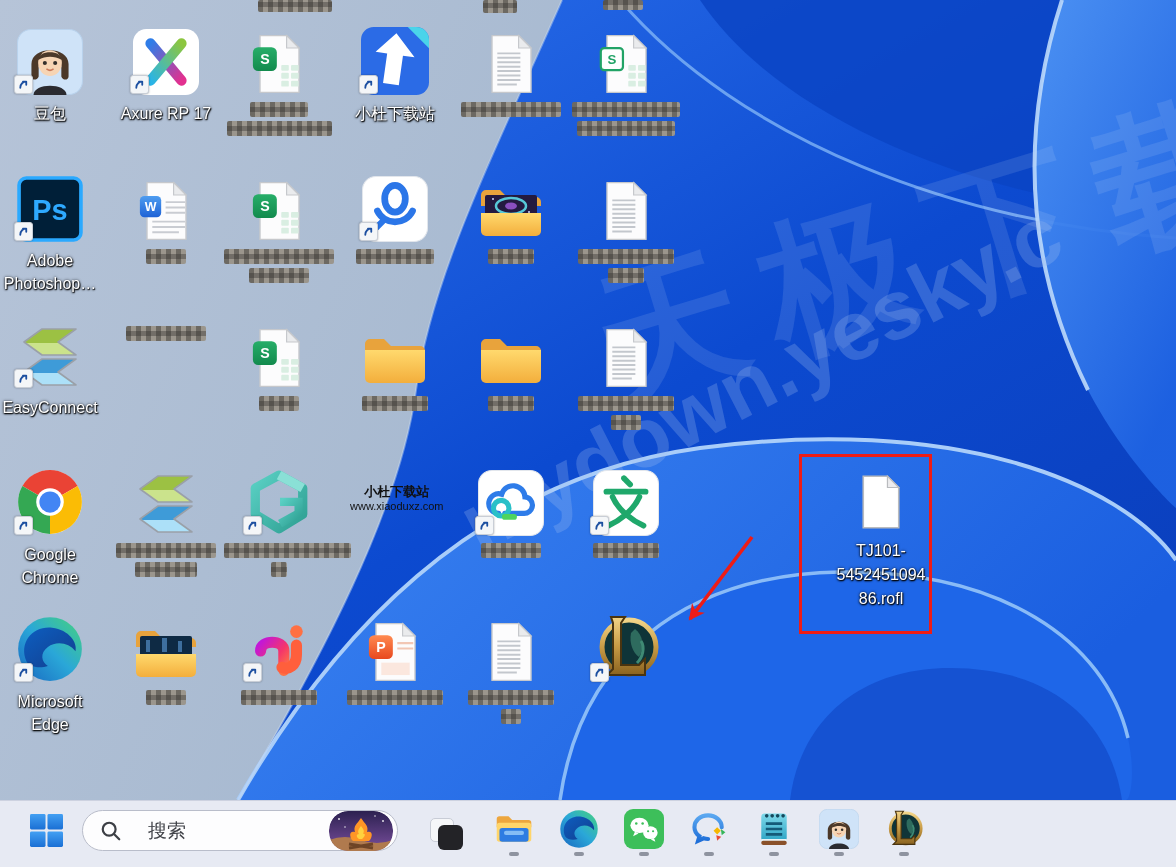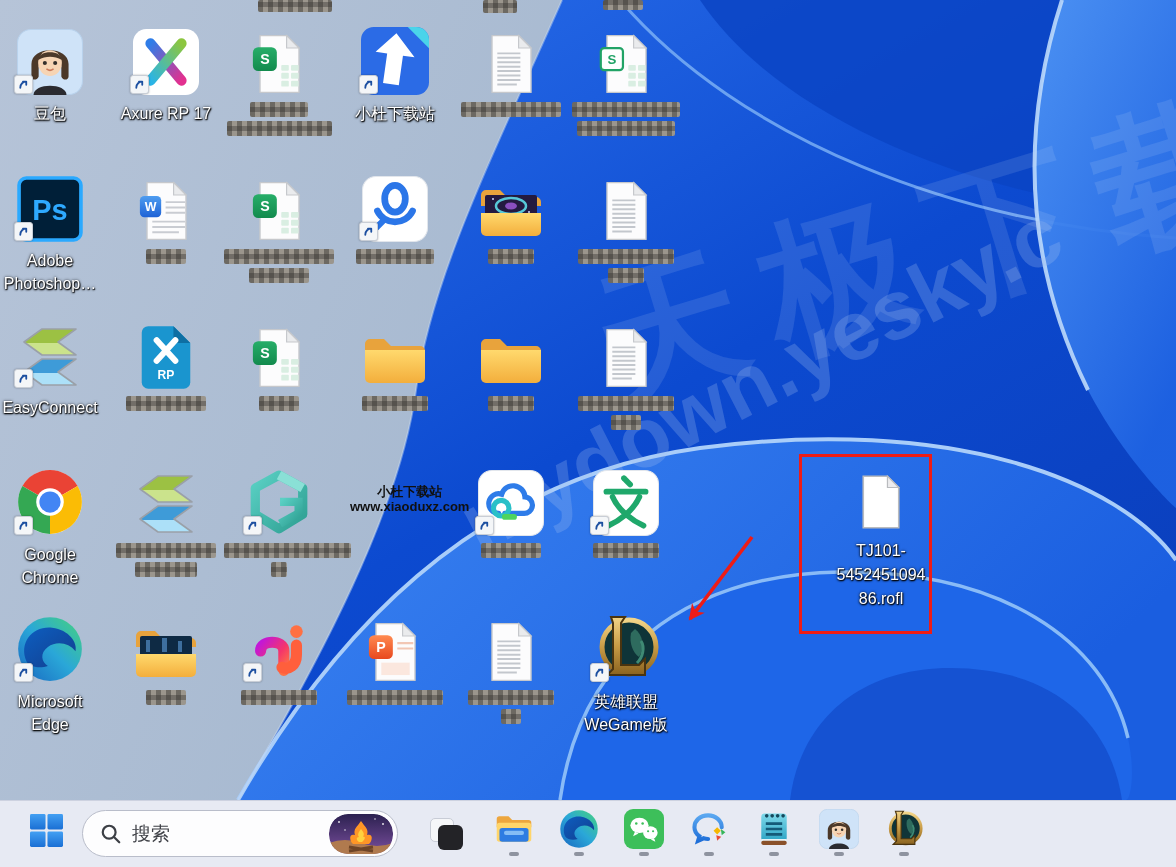--- a/index.html
+++ b/index.html
@@ -10,21 +10,21 @@
   #desktop{position:absolute;left:0;top:0;width:1176px;height:800px;overflow:hidden;}
   #wallpaper{position:absolute;left:0;top:0;z-index:0;}
   .wm-diag{position:absolute;z-index:1;pointer-events:none;white-space:nowrap;}
   #wm-cjk{left:585px;top:150px;font-size:148px;letter-spacing:26px;font-weight:bold;
     color:rgba(210,225,248,0.13);transform:rotate(-17deg);}
   #wm-latin{left:430px;top:330px;font-size:84px;font-weight:bold;
     color:rgba(165,195,240,0.26);transform:rotate(-27deg);}
   #wm-corner{position:absolute;left:350px;top:485px;z-index:6;color:#101010;
     text-align:center;line-height:1.15;pointer-events:none;}
   #wm-corner .l1{font-size:13px;font-weight:bold;}
-  #wm-corner .l2{font-size:13px;font-weight:bold;}
+  #wm-corner .l2{font-size:11px;font-weight:normal;}
 
   
   .d-item{position:absolute;width:110px;text-align:center;z-index:5;cursor:default;}
   .d-ic{height:70px;width:84px;margin:0 auto;display:flex;align-items:flex-end;
     justify-content:center;position:relative;}
   .sc-badge{position:absolute;left:6px;bottom:1px;width:17px;height:17px;
     background:#f4f6f8;border:1px solid #c9ced6;border-radius:3px;
     display:flex;align-items:center;justify-content:center;box-shadow:0 0 2px rgba(0,0,0,.35);}
   .d-label{margin-top:7px;color:#fff;font-size:16px;line-height:23px;
     text-shadow:0 1px 2px rgba(0,0,0,.95),0 0 3px rgba(0,0,0,.7),1px 1px 1px rgba(0,0,0,.8);}
@@ -44,23 +44,23 @@
 
   
   #red-box{position:absolute;border:3px solid #ee1c16;z-index:10;pointer-events:none;}
   #arrow-svg{position:absolute;left:0;top:0;z-index:10;pointer-events:none;}
 
   
   #taskbar{position:absolute;left:0;top:800px;width:1176px;height:67px;
     background:#e7eaf3;border-top:1px solid #cdd2e0;z-index:20;}
   #start-btn{position:absolute;left:22px;top:7px;width:48px;height:48px;border:none;
     background:transparent;border-radius:6px;display:flex;align-items:center;justify-content:center;}
-  #search-box{position:absolute;left:82px;top:9px;width:316px;height:47px;background:#fdfdfe;
+  #search-box{position:absolute;left:82px;top:9px;width:316px;height:41px;background:#fdfdfe;
     border:1px solid #b9bdca;border-radius:24px;display:flex;align-items:center;
-    padding:0 4px 0 17px;box-sizing:border-box;gap:8px;}
+    padding:0 4px 0 17px;box-sizing:border-box;gap:24px;}
   #search-input{border:none;outline:none;background:transparent;flex:1;font-size:19px;
     color:#3f4147;font-family:"Liberation Sans",sans-serif;min-width:0;}
   #search-input::placeholder{color:#3f4147;opacity:1;}
   #campfire{border-radius:19px;overflow:hidden;height:40px;display:flex;}
   #taskview-btn{position:absolute;left:426px;top:13px;width:42px;height:42px;border:none;
     background:transparent;position:absolute;}
   .tv-back{position:absolute;left:4px;top:4px;width:22px;height:22px;background:#f6f7f9;
     border:1px solid #c8ccd6;border-radius:5px;}
   .tv-front{position:absolute;left:12px;top:11px;width:25px;height:25px;background:#232327;
     border-radius:6px;}
@@ -429,28 +429,20 @@
               <svg width="11" height="11" viewBox="0 0 12 12">
                 <path d="M2.5 9.5 C2.5 5.5 5.5 2.8 9 2.8 M9 2.8 H5.4 M9 2.8 V6.4" stroke="#1c4fa0" stroke-width="2" fill="none" stroke-linecap="round"></path>
               </svg>
             </div>
           </div>
           <div class="d-label">
             <span>EasyConnect</span>
           </div>
         </div>
         <div class="d-item" data-icon="rpfile" style="left: 111px; top: 319px;">
-          <div class="d-ic">
-            <svg width="56" height="64" viewBox="0 0 60 68">
-              <path d="M4 8 a7 7 0 0 1 7-7 h27 l18 18 v42 a7 7 0 0 1-7 7 h-38 a7 7 0 0 1-7-7 z" fill="#1a95cf"></path>
-              <path d="M38 1 l18 18 h-18 z" fill="#0e6fa3"></path>
-              <path d="M20 16 L40 38 M40 16 L20 38" stroke="#ffffff" stroke-width="6.5" stroke-linecap="round"></path>
-              <text x="30" y="58" font-size="13" font-weight="bold" fill="#fff" text-anchor="middle" font-family="Liberation Sans,sans-serif">RP</text>
-            </svg>
-          </div>
           <div class="d-label">
             <div class="blurline" style="width: 80px;"></div>
           </div>
         </div>
         <div class="d-item" data-icon="sfile" style="left: 224px; top: 319px;">
           <div class="d-ic">
             <svg width="55" height="62" viewBox="0 0 62 68">
               <path d="M9 2 h30 l14 14 v50 h-44 z" fill="#fcfcfd" stroke="#c6c8cc" stroke-width="1.6" stroke-linejoin="round"></path>
               <path d="M39 2 v14 h14 z" fill="#eaebed" stroke="#c6c8cc" stroke-width="1.3"></path>
               <rect x="1" y="15" width="27" height="27" rx="6" fill="url(#grnS)"></rect>
@@ -701,24 +693,20 @@
               <circle cx="38" cy="34" r="27" fill="#0f3438" stroke="url(#lolg)" stroke-width="5"></circle>
               <path d="M44 16 C52 22 54 34 48 44 C42 40 38 30 40 20 Z" fill="#2e6b5e"></path>
               <path d="M50 28 C54 34 52 44 46 50" stroke="#3f8a74" stroke-width="3" fill="none"></path>
               <path d="M20 4 L34 4 L30 10 L30 52 L48 52 L54 46 L54 62 L16 62 L22 56 L22 10 Z" fill="url(#lolg)" stroke="#4a3410" stroke-width="2"></path>
             </svg>
             <div class="sc-badge">
               <svg width="11" height="11" viewBox="0 0 12 12">
                 <path d="M2.5 9.5 C2.5 5.5 5.5 2.8 9 2.8 M9 2.8 H5.4 M9 2.8 V6.4" stroke="#1c4fa0" stroke-width="2" fill="none" stroke-linecap="round"></path>
               </svg>
             </div>
-          </div>
-          <div class="d-label">
-            <span>英雄联盟</span>
-            <span>WeGame版</span>
           </div>
         </div>
         <div class="blur-frag" style="left: 258px; top: 0px; width: 74px; height: 12px;"></div>
         <div class="blur-frag" style="left: 483px; top: 0px; width: 34px; height: 13px;"></div>
         <div class="blur-frag" style="left: 603px; top: 0px; width: 40px; height: 10px;"></div>
       </div>
 
     <div id="red-box" style="left:799px;top:454px;width:127px;height:174px;"></div>
     <svg id="arrow-svg" width="1176" height="800">
       <defs>

